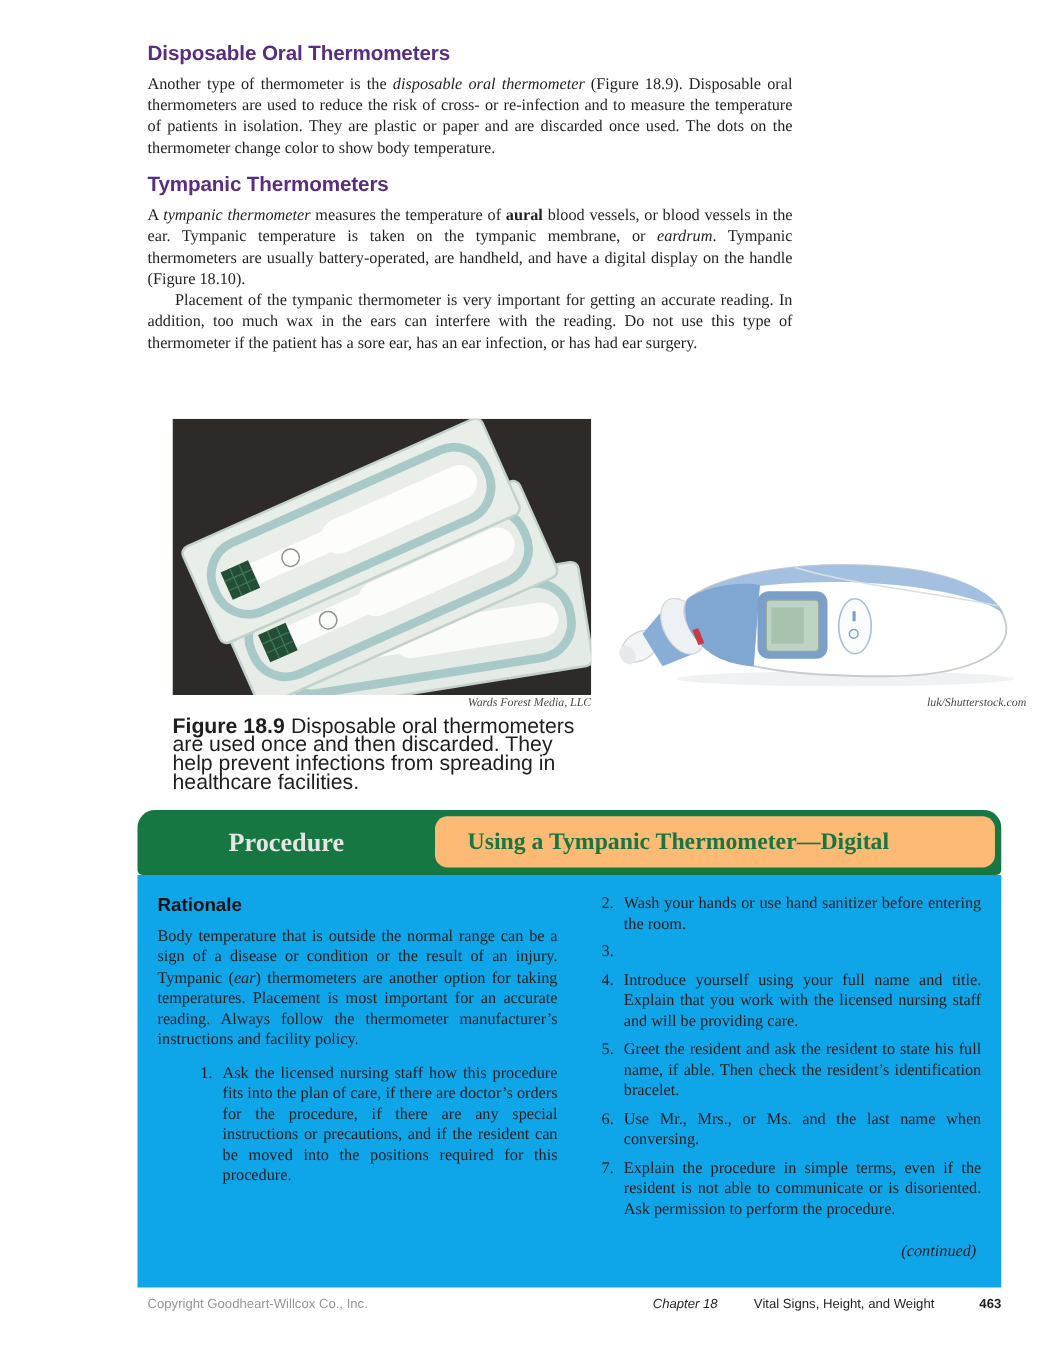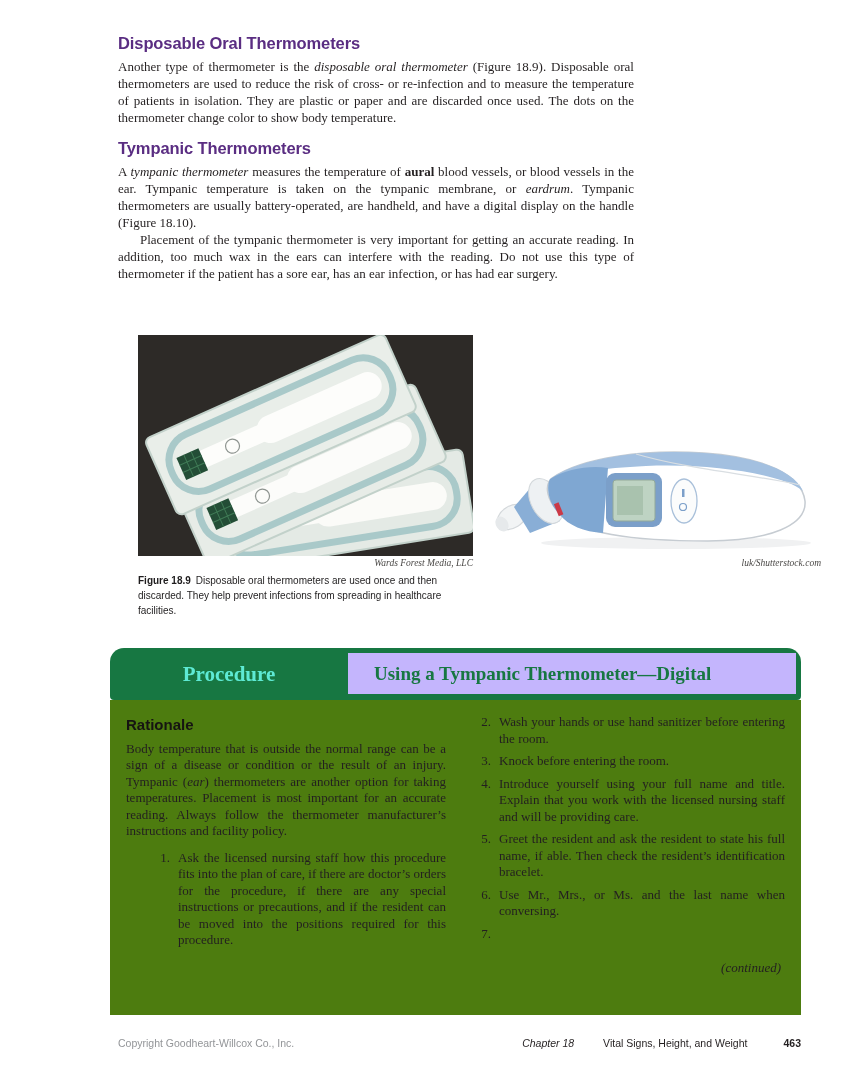--- a/index.html
+++ b/index.html
@@ -16,34 +16,34 @@
   .em{font-style:italic;}
   .strong{font-weight:bold;}
 
   
   .figures{position:absolute;left:118px;top:335px;width:683px;display:flex;gap:13px;margin-left:20px;}
   .figure{width:335px;}
   .fig-imgwrap{width:335px;height:221px;display:flex;align-items:flex-end;}
   .fig-imgwrap svg{display:block;}
   .fig-credit{font-family:"Liberation Serif", serif;font-style:italic;font-size:9.5px;
               color:#4a4846;text-align:right;margin-top:2px;}
-  .fig-caption{font-family:"Liberation Sans", sans-serif;font-size:10px;line-height:15px;
+  .fig-caption{font-family:"Liberation Sans", sans-serif;font-size:17px;line-height:15px;
                color:#1f1d1e;margin-top:5px;}
   .fig-label{font-weight:bold;padding-right:5px;}
 
   
   .procedure{position:absolute;left:110px;top:648px;width:691px;}
   .proc-header{background:#177742;border-radius:14px 14px 4px 4px;height:52px;
                display:flex;box-sizing:border-box;}
   .proc-badge{width:238px;display:flex;align-items:center;justify-content:center;
-              color:#5eead4;font-family:"Liberation Serif", serif;font-weight:bold;font-size:21px;}
-  .proc-titlebox{flex:1;background:#c4b5fd;margin:5px 5px 6px 0;border-radius:0;
+              color:#e5e5e5;font-family:"Liberation Serif", serif;font-weight:bold;font-size:21px;}
+  .proc-titlebox{flex:1;background:#fdba74;margin:5px 5px 6px 0;border-radius:10px;
                  display:flex;align-items:center;padding-left:26px;}
   .proc-title{color:#177742;font-family:"Liberation Serif", serif;font-weight:bold;font-size:19px;}
-  .proc-body{background:#4d7c0f;box-sizing:border-box;min-height:315px;
+  .proc-body{background:#0ea5e9;box-sizing:border-box;min-height:315px;
              padding:14px 16px 20px 16px;display:flex;gap:19px;
              font-size:13px;line-height:16.5px;}
   .proc-col{flex:1;min-width:0;}
   .proc-subhead{font-family:"Liberation Sans", sans-serif;font-weight:bold;font-size:15px;
                 color:#161412;margin:3px 0 7px 0;}
   .proc-col p{margin:0 0 10px 0;text-align:justify;}
   .step{display:flex;margin:0 0 6px 0;}
   .col-left .step{padding-left:24px;}
   .col-right .step{padding-left:6px;}
   .step-num{flex:none;width:20px;text-align:right;padding-right:8px;}
@@ -172,36 +172,36 @@
         </div>
       </div>
 
       <div class="proc-col col-right">
         <div class="step">
           <span class="step-num">2.</span>
           <span class="step-text">Wash your hands or use hand sanitizer before entering the room.</span>
         </div>
         <div class="step">
           <span class="step-num">3.</span>
-          <span class="step-text">Knock before entering the room.</span>
         </div>
         <div class="step">
           <span class="step-num">4.</span>
           <span class="step-text">Introduce yourself using your full name and title. Explain that you work with the licensed nursing staff and will be providing care.</span>
         </div>
         <div class="step">
           <span class="step-num">5.</span>
           <span class="step-text">Greet the resident and ask the resident to state his full name, if able. Then check the resident’s identification bracelet.</span>
         </div>
         <div class="step">
           <span class="step-num">6.</span>
           <span class="step-text">Use Mr., Mrs., or Ms. and the last name when conversing.</span>
         </div>
         <div class="step">
           <span class="step-num">7.</span>
+          <span class="step-text">Explain the procedure in simple terms, even if the resident is not able to communicate or is disoriented. Ask permission to perform the procedure.</span>
         </div>
         <div class="continued">(continued)</div>
       </div>
 
     </div>
   </div>
 
   <div class="footer">
     <span class="footer-copyright">Copyright Goodheart-Willcox Co., Inc.</span>
     <span class="footer-right">

